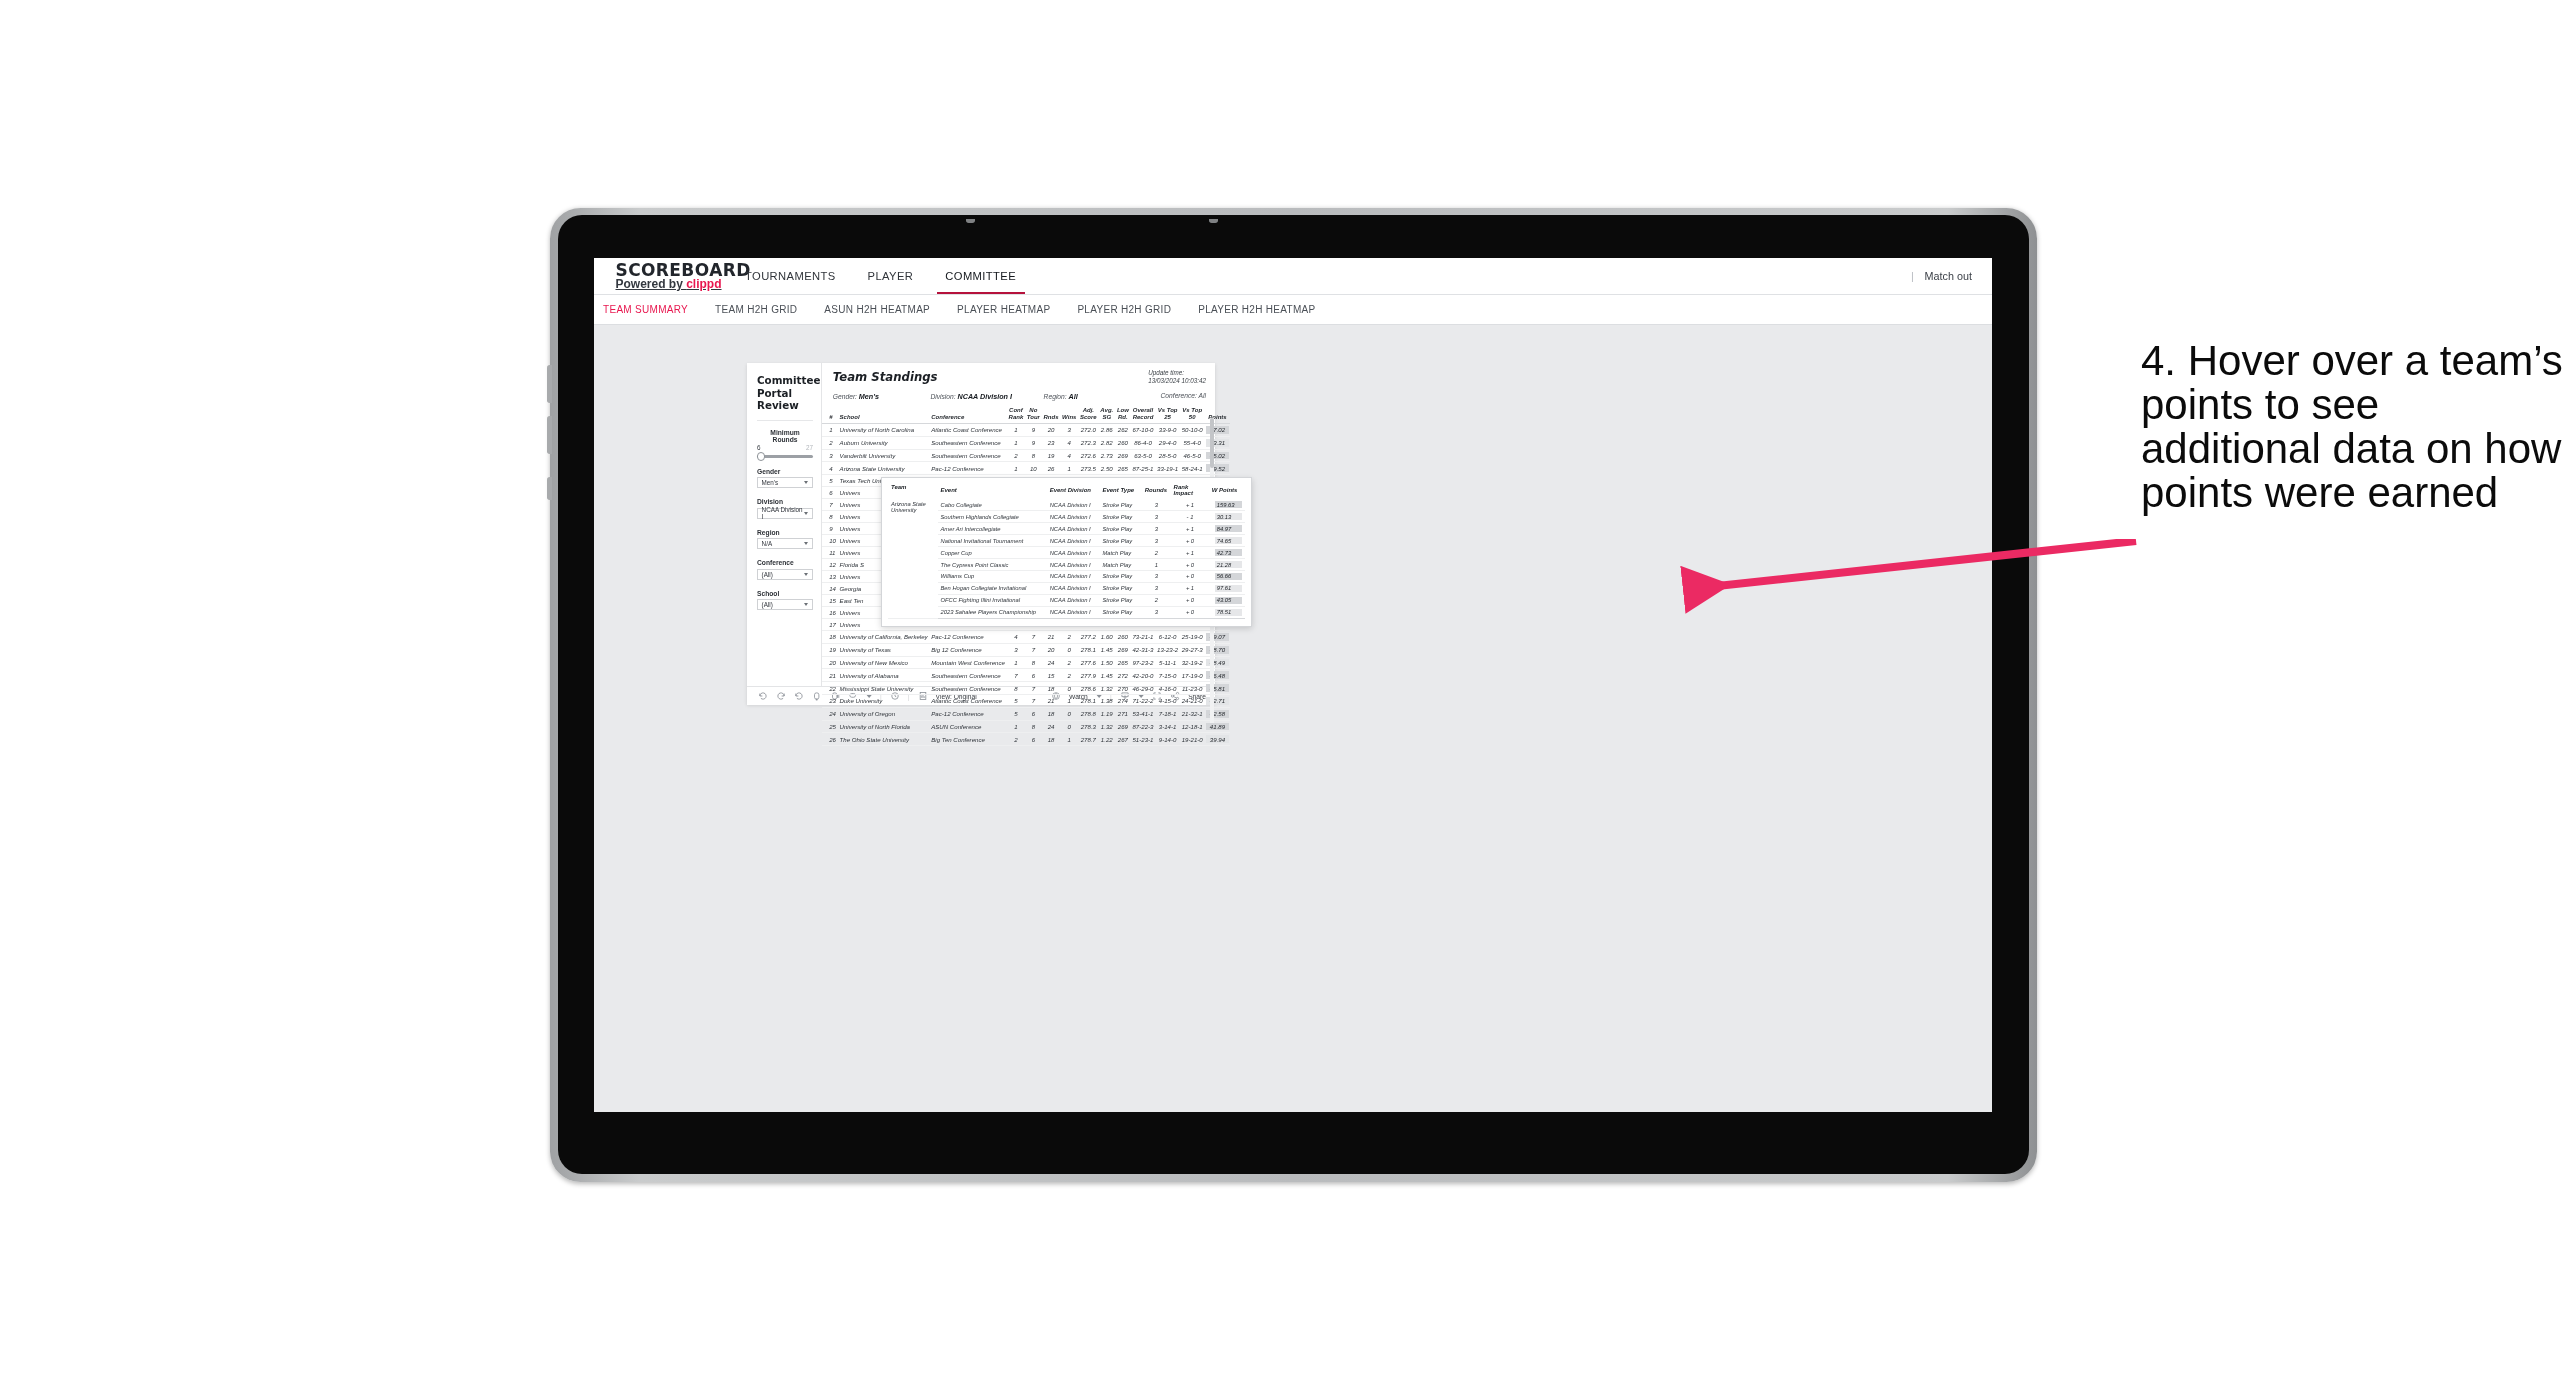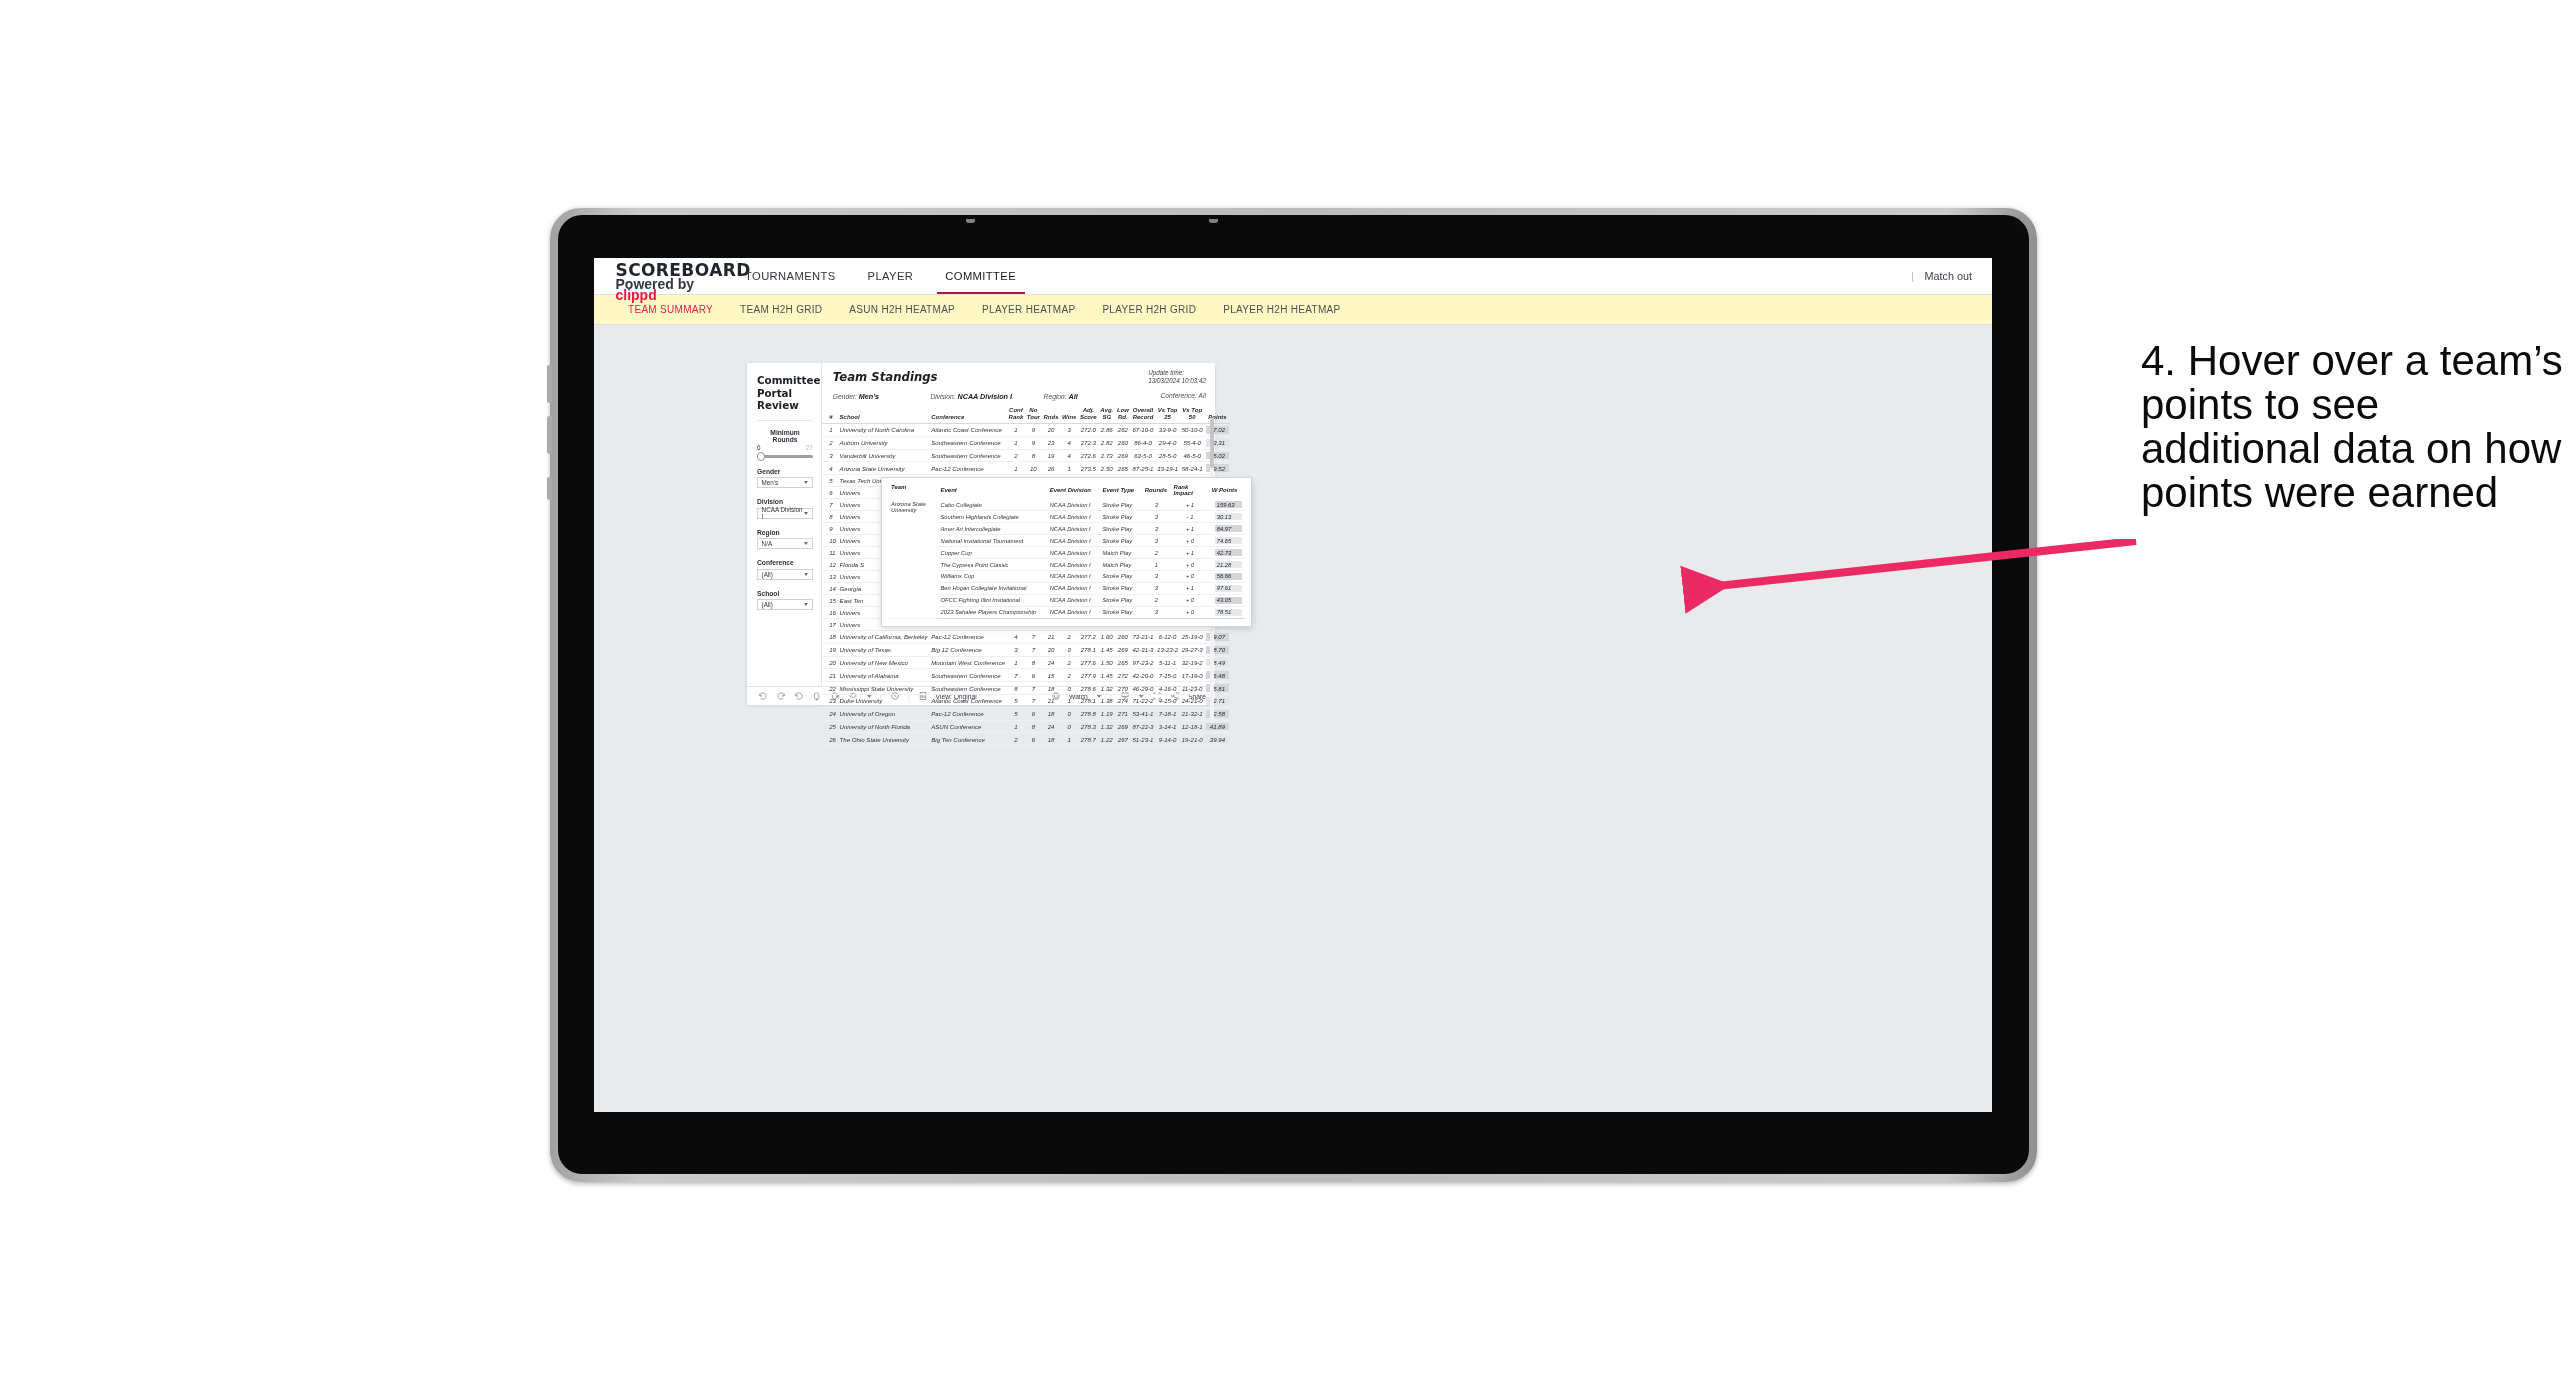--- a/index.html
+++ b/index.html
@@ -54,44 +54,44 @@
     display: flex; align-items: stretch;
     border-bottom: 0.9px solid #dfe1e4;
     position: relative;
   }
   #brand { padding: 2.7px 0 0 21.5px; width: 135px; }
   #brand-title {
     font-family: "DejaVu Sans", sans-serif;
     font-weight: 700; font-size: 17px; letter-spacing: 0.4px;
     color: #22262c; line-height: 18px;
   }
-  #brand-sub { font-size: 14px; color: #33383f; font-weight: 700; line-height: 10.8px; }
+  #brand-sub { font-size: 12px; color: #33383f; font-weight: 700; line-height: 10.8px; text-decoration: underline; }
   #brand-sub .accent { color: #e8174f; }
   .topnav-item {
     display: flex; align-items: center;
     padding: 0 16px; font-size: 11.2px; letter-spacing: 0.4px;
     color: #30343a; cursor: pointer; position: relative;
   }
   .topnav-item.active { color: #14181d; }
   .topnav-item.active::after {
     content: ""; position: absolute; left: 7.2px; right: 7.2px; bottom: 0;
     height: 2.2px; background: #b5123c;
   }
   #signout-wrap {
     margin-left: auto; display: flex; align-items: center;
     gap: 10.8px; padding-right: 20px; font-size: 10.8px; color: #3a3f46;
   }
   #signout-divider { color: #b6babf; }
 
   
   #subnav {
-    height: 30px; background: #fef9c3;
+    height: 30px; background: #ffffff;
     display: flex; align-items: center;
     border-bottom: 0.9px solid #dcdee1;
-    padding-left: 34px;
+    padding-left: 9px;
     text-align: center;
   }
   .subnav-item {
     font-size: 10px; letter-spacing: 0.3px;
     color: #4a4f56; margin-right: 27px; cursor: pointer;
   }
   .subnav-item.active { color: #e8174f; }
 
   
   #dash {

